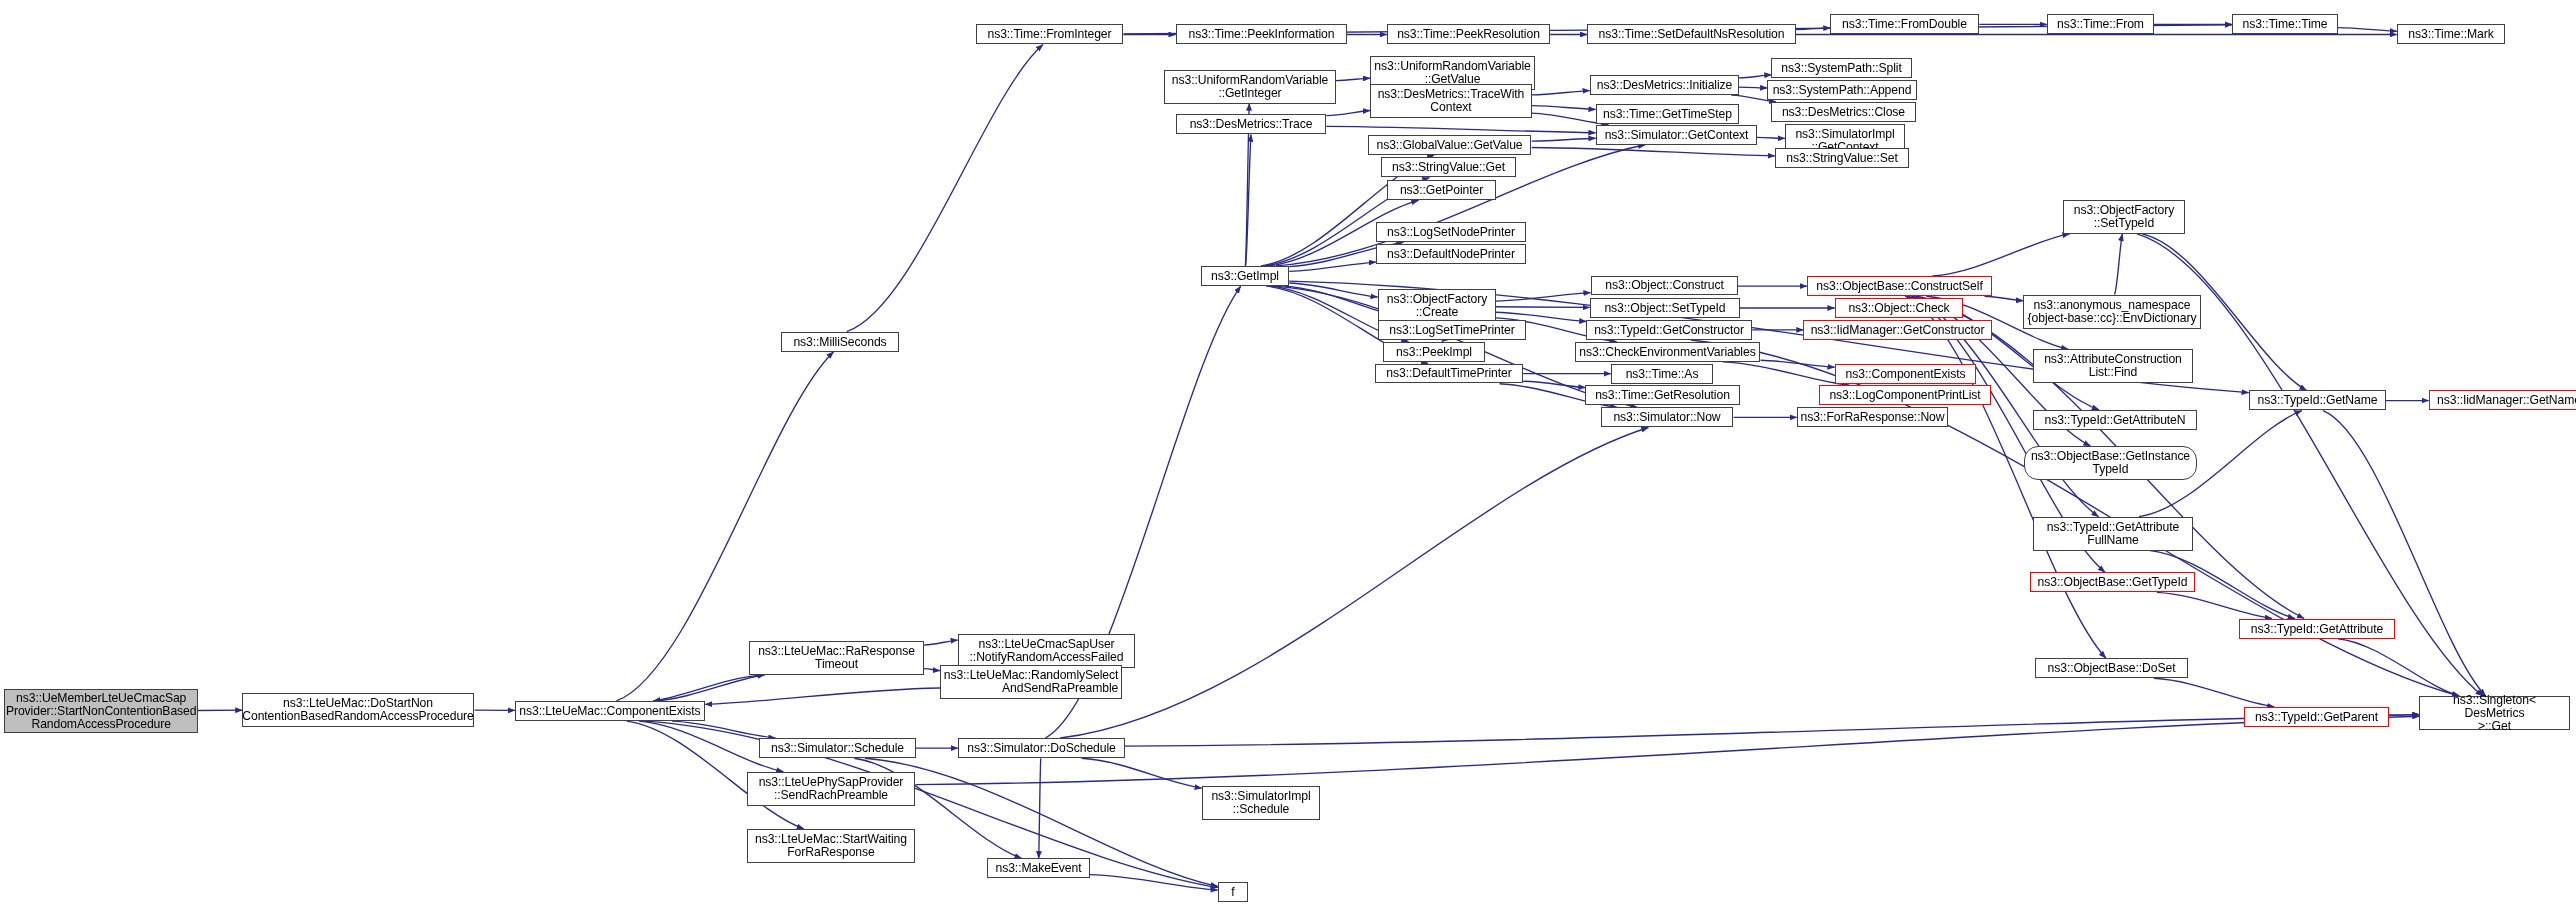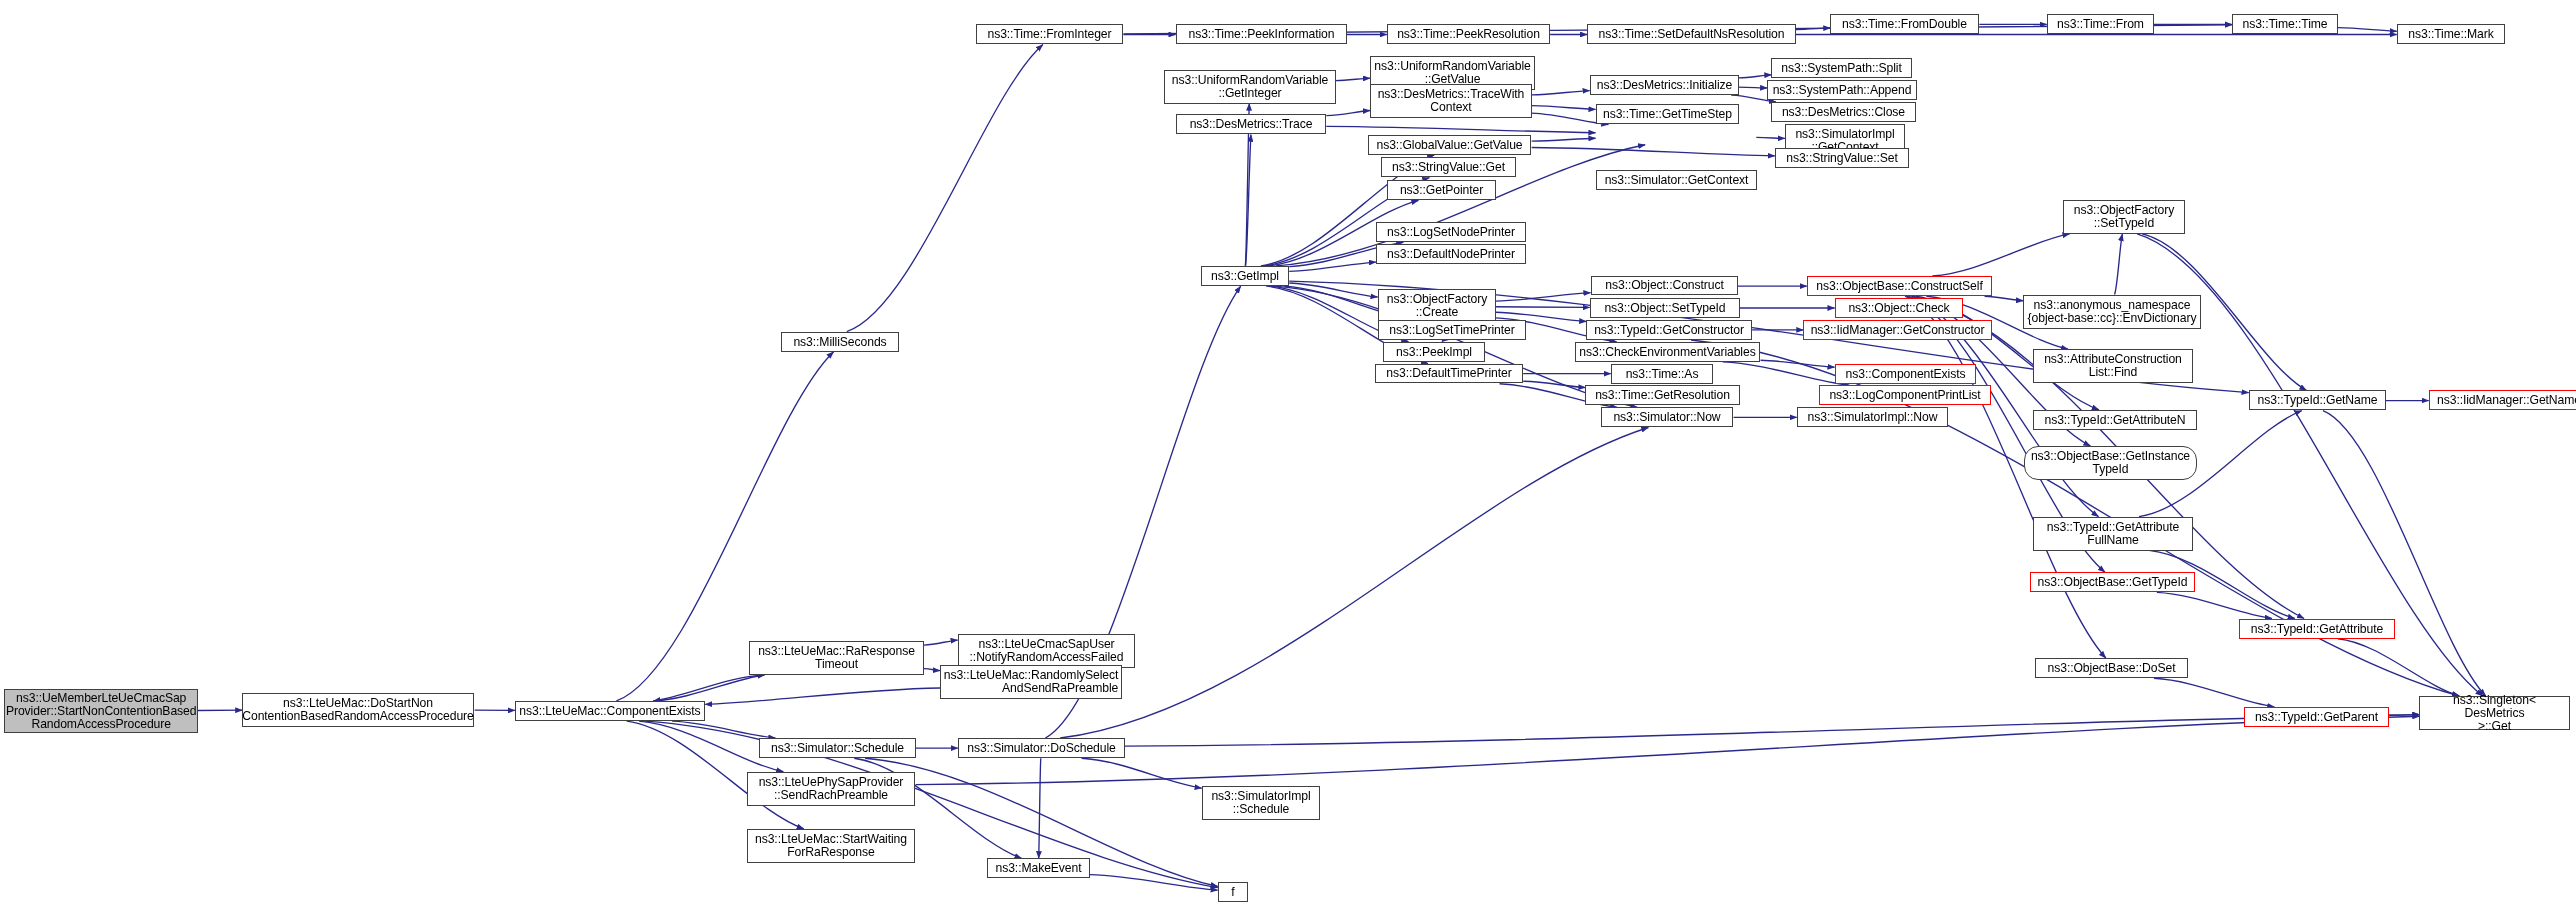--- a/index.html
+++ b/index.html
@@ -182,21 +182,21 @@
       <div class="node thick" style="left: 1370px; top: 56px; width: 165px; height: 34px;">ns3::UniformRandomVariable
 ::GetValue</div>
       <div class="node thick" style="left: 1370px; top: 84px; width: 162px; height: 34px;">ns3::DesMetrics::TraceWith
 Context</div>
       <div class="node thick" style="left: 1176px; top: 114px; width: 150px; height: 20px;">ns3::DesMetrics::Trace</div>
       <div class="node thick" style="left: 1590px; top: 75px; width: 149px; height: 20px;">ns3::DesMetrics::Initialize</div>
       <div class="node thick" style="left: 1596px; top: 104px; width: 143px; height: 20px;">ns3::Time::GetTimeStep</div>
       <div class="node thick" style="left: 1771px; top: 58px; width: 141px; height: 20px;">ns3::SystemPath::Split</div>
       <div class="node thick" style="left: 1767px; top: 80px; width: 150px; height: 20px;">ns3::SystemPath::Append</div>
       <div class="node thick" style="left: 1771px; top: 102px; width: 145px; height: 20px;">ns3::DesMetrics::Close</div>
-      <div class="node thick" style="left: 1596px; top: 125px; width: 161px; height: 20px; margin-top: 45px;">ns3::Simulator::GetContext</div>
+      <div class="node thick" style="left: 1596px; top: 125px; width: 161px; height: 20px;">ns3::Simulator::GetContext</div>
       <div class="node thick" style="left: 1785px; top: 124px; width: 120px; height: 34px;">ns3::SimulatorImpl
 ::GetContext</div>
       <div class="node thick" style="left: 1775px; top: 148px; width: 134px; height: 20px; text-align: center;">ns3::StringValue::Set</div>
       <div class="node thick" style="left: 1368px; top: 135px; width: 163px; height: 20px;">ns3::GlobalValue::GetValue</div>
       <div class="node thick" style="left: 1381px; top: 157px; width: 135px; height: 20px;">ns3::StringValue::Get</div>
       <div class="node thick" style="left: 1387px; top: 180px; width: 109px; height: 20px;">ns3::GetPointer</div>
       <div class="node thick" style="left: 1376px; top: 222px; width: 150px; height: 20px;">ns3::LogSetNodePrinter</div>
       <div class="node thick" style="left: 1376px; top: 244px; width: 150px; height: 20px;">ns3::DefaultNodePrinter</div>
       <div class="node thick" style="left: 1201px; top: 266px; width: 88px; height: 20px;">ns3::GetImpl</div>
       <div class="node thick" style="left: 1378px; top: 289px; width: 118px; height: 34px;">ns3::ObjectFactory
@@ -209,21 +209,21 @@
       <div class="node thick" style="left: 1586px; top: 320px; width: 166px; height: 20px;">ns3::TypeId::GetConstructor</div>
       <div class="node thick red" style="left: 1803px; top: 320px; width: 189px; height: 20px;">ns3::IidManager::GetConstructor</div>
       <div class="node thick" style="left: 1383px; top: 342px; width: 102px; height: 20px;">ns3::PeekImpl</div>
       <div class="node thick" style="left: 1575px; top: 342px; width: 185px; height: 20px;">ns3::CheckEnvironmentVariables</div>
       <div class="node thick" style="left: 1375px; top: 364px; width: 148px; height: 19px;">ns3::DefaultTimePrinter</div>
       <div class="node thick" style="left: 1611px; top: 364px; width: 102px; height: 20px;">ns3::Time::As</div>
       <div class="node thick" style="left: 1585px; top: 385px; width: 155px; height: 20px;">ns3::Time::GetResolution</div>
       <div class="node thick red" style="left: 1835px; top: 364px; width: 141px; height: 20px;">ns3::ComponentExists</div>
       <div class="node thick red" style="left: 1819px; top: 385px; width: 172px; height: 20px;">ns3::LogComponentPrintList</div>
       <div class="node thick" style="left: 1601px; top: 407px; width: 132px; height: 20px;">ns3::Simulator::Now</div>
-      <div class="node thick" style="left: 1797px; top: 407px; width: 151px; height: 20px;">ns3::SimulatorImpl::Now</div>
+      <div class="node thick" style="left: 1797px; top: 407px; width: 151px; height: 20px;">ns3::ForRaResponse::Now</div>
       <div class="node thick" style="left: 2063px; top: 200px; width: 122px; height: 34px;">ns3::ObjectFactory
 ::SetTypeId</div>
       <div class="node thick" style="left: 2023px; top: 295px; width: 178px; height: 34px;">ns3::anonymous_namespace
 {object-base::cc}::EnvDictionary</div>
       <div class="node thick" style="left: 2033px; top: 349px; width: 160px; height: 34px;">ns3::AttributeConstruction
 List::Find</div>
       <div class="node thick" style="left: 2033px; top: 410px; width: 164px; height: 20px;">ns3::TypeId::GetAttributeN</div>
       <div class="node thick" style="left: 2024px; top: 446px; width: 173px; height: 34px; border-radius: 14px;">ns3::ObjectBase::GetInstance
 TypeId</div>
       <div class="node thick" style="left: 2033px; top: 517px; width: 160px; height: 34px;">ns3::TypeId::GetAttribute

